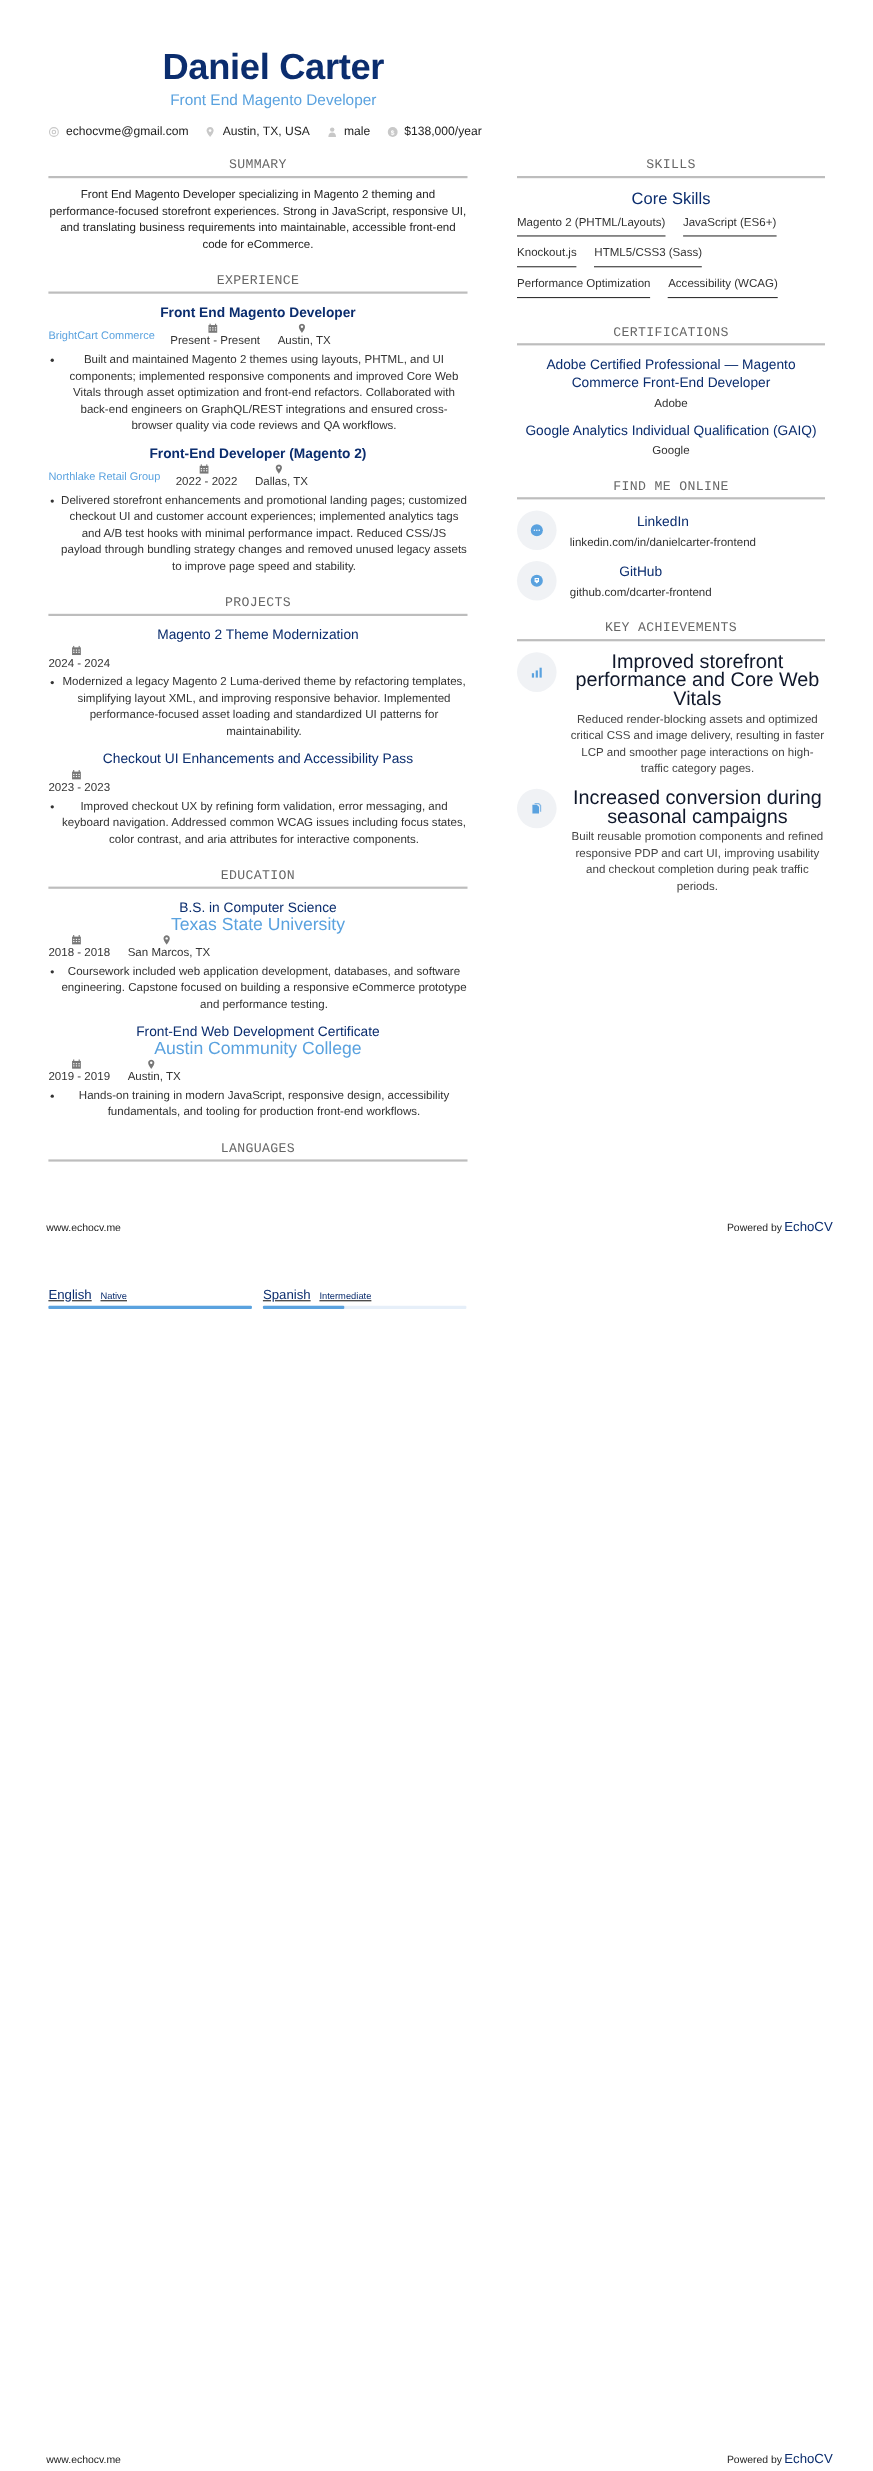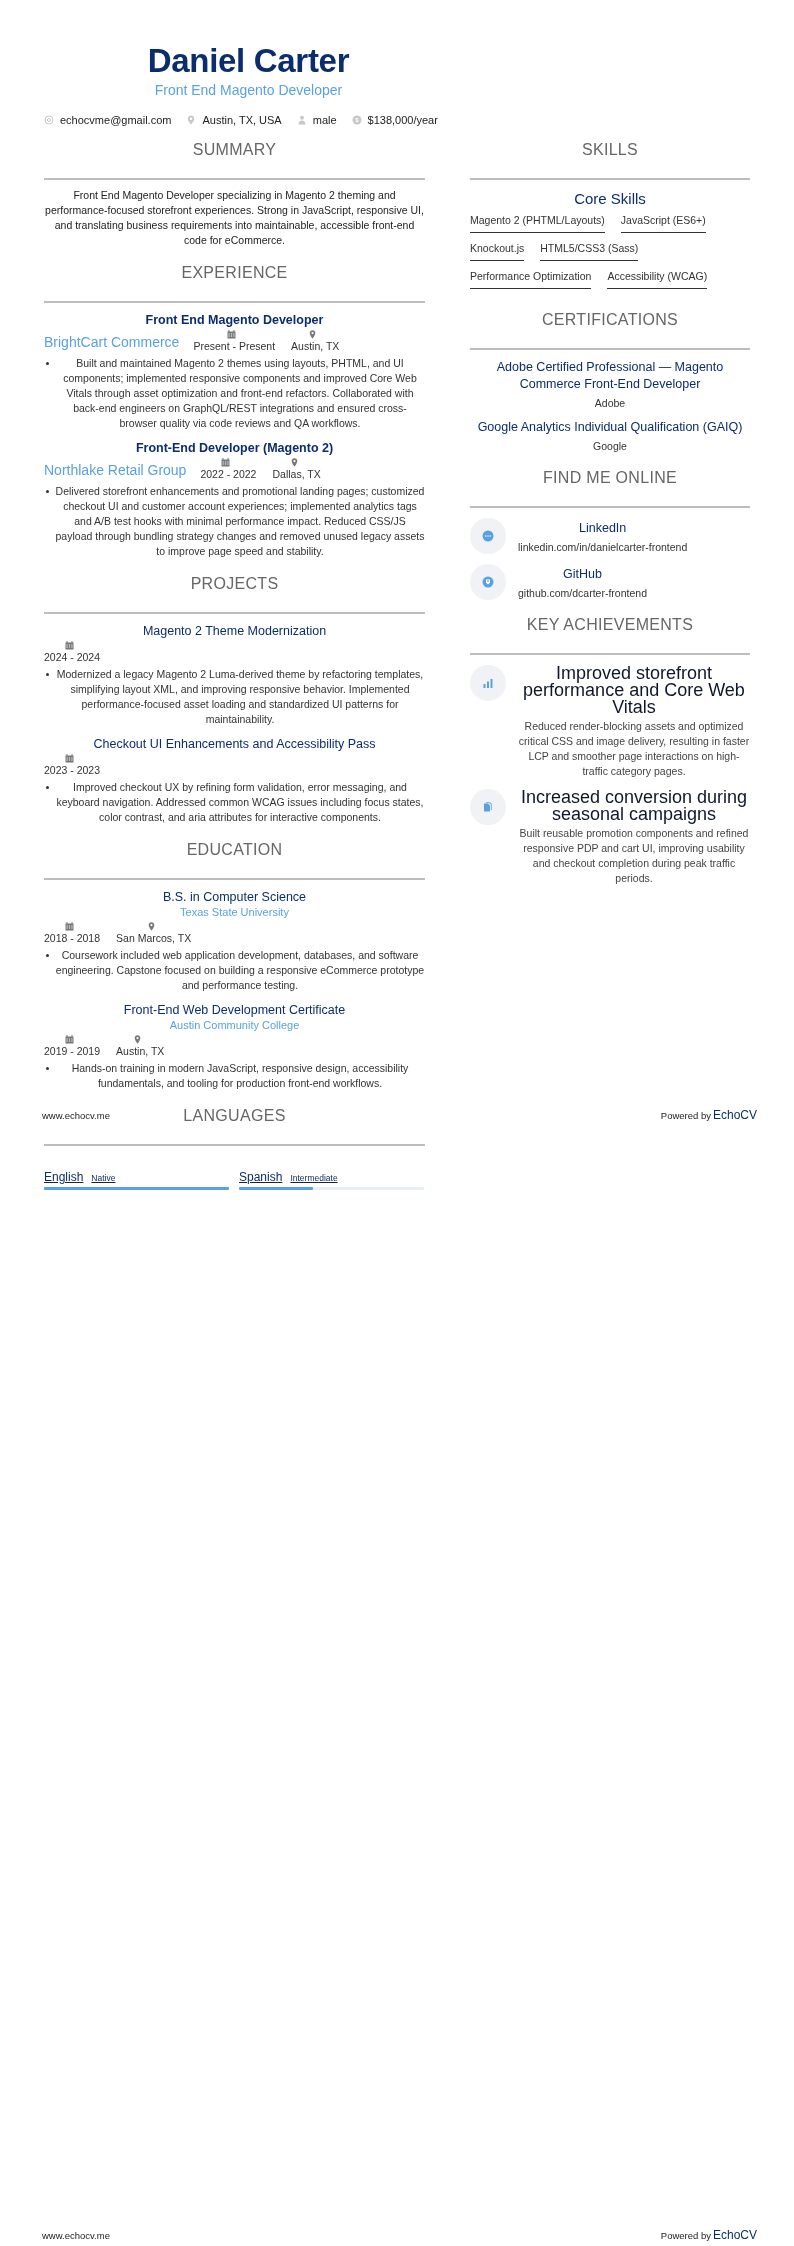--- a/index.html
+++ b/index.html
@@ -20,34 +20,34 @@
   .contact { display: flex; align-items: center; margin-top: 15px; font-size: 11px; color: #222; }
   .contact-item { display: flex; align-items: center; margin-right: 15px; }
   .contact-icon { width: 10px; height: 10px; margin-right: 6px; display: inline-flex; align-items: center; justify-content: center; }
   .contact-icon svg { width: 10px; height: 10px; }
 
   
   .col-left { position: absolute; left: 44px; top: 143px; width: 381px; }
   .col-right { position: absolute; left: 470px; top: 143px; width: 280px; }
 
   .section-title {
-    font-size: 16px; color: #666; letter-spacing: 0.3px;
-    padding-bottom: 21px; border-bottom: 2px solid #bdbdbd;
-    line-height: 14px; text-transform: uppercase;
+    font-size: 12px; color: #666; letter-spacing: 0.3px;
+    padding-bottom: 3px; border-bottom: 2px solid #bdbdbd;
+    line-height: 14px; text-transform: uppercase; font-family: Liberation Mono, monospace;
   }
   .section { margin-bottom: 18px; }
 
   .summary { font-size: 10.5px; line-height: 15px; margin-top: 8px; color: #222; }
 
   .entry { margin-top: 9px; }
   .entry-title { font-size: 12.5px; font-weight: bold; color: #0b2d6e; line-height: 16px; }
   .entry-title.normal { font-weight: normal; }
   .entry-meta { display: flex; align-items: center; font-size: 10.5px; color: #333; margin-top: 2px; line-height: 15px; flex-wrap: wrap; }
-  .entry-company { font-size: 14px; color: #5aa2df; margin-right: 14px; line-height: 16px; }
-  .entry-company-line { font-size: 11px; color: #5aa2df; line-height: 15px; }
+  .entry-company { font-size: 10px; color: #5aa2df; margin-right: 14px; line-height: 16px; }
+  .entry-company-line { font-size: 16px; color: #5aa2df; line-height: 15px; }
   .meta-item { display: inline-flex; align-items: center; margin-right: 16px; flex-direction: column; }
   .meta-icon { width: 9px; height: 9px; margin-right: 5px; display: inline-flex; }
   .meta-icon svg { width: 9px; height: 9px; }
   .bullets { list-style: none; margin-top: 2px; }
   .bullets li { position: relative; padding-left: 11px; font-size: 10.5px; line-height: 15px; color: #333; }
   .bullets li::before { content: ""; position: absolute; left: 2px; top: 6px; width: 3px; height: 3px; border-radius: 50%; background: #333; }
 
   
   .skills-group-title { font-size: 15px; color: #0b2d6e; margin-top: 10px; line-height: 18px; }
   .skills-tags { display: flex; flex-wrap: wrap; margin-top: 3px; }

